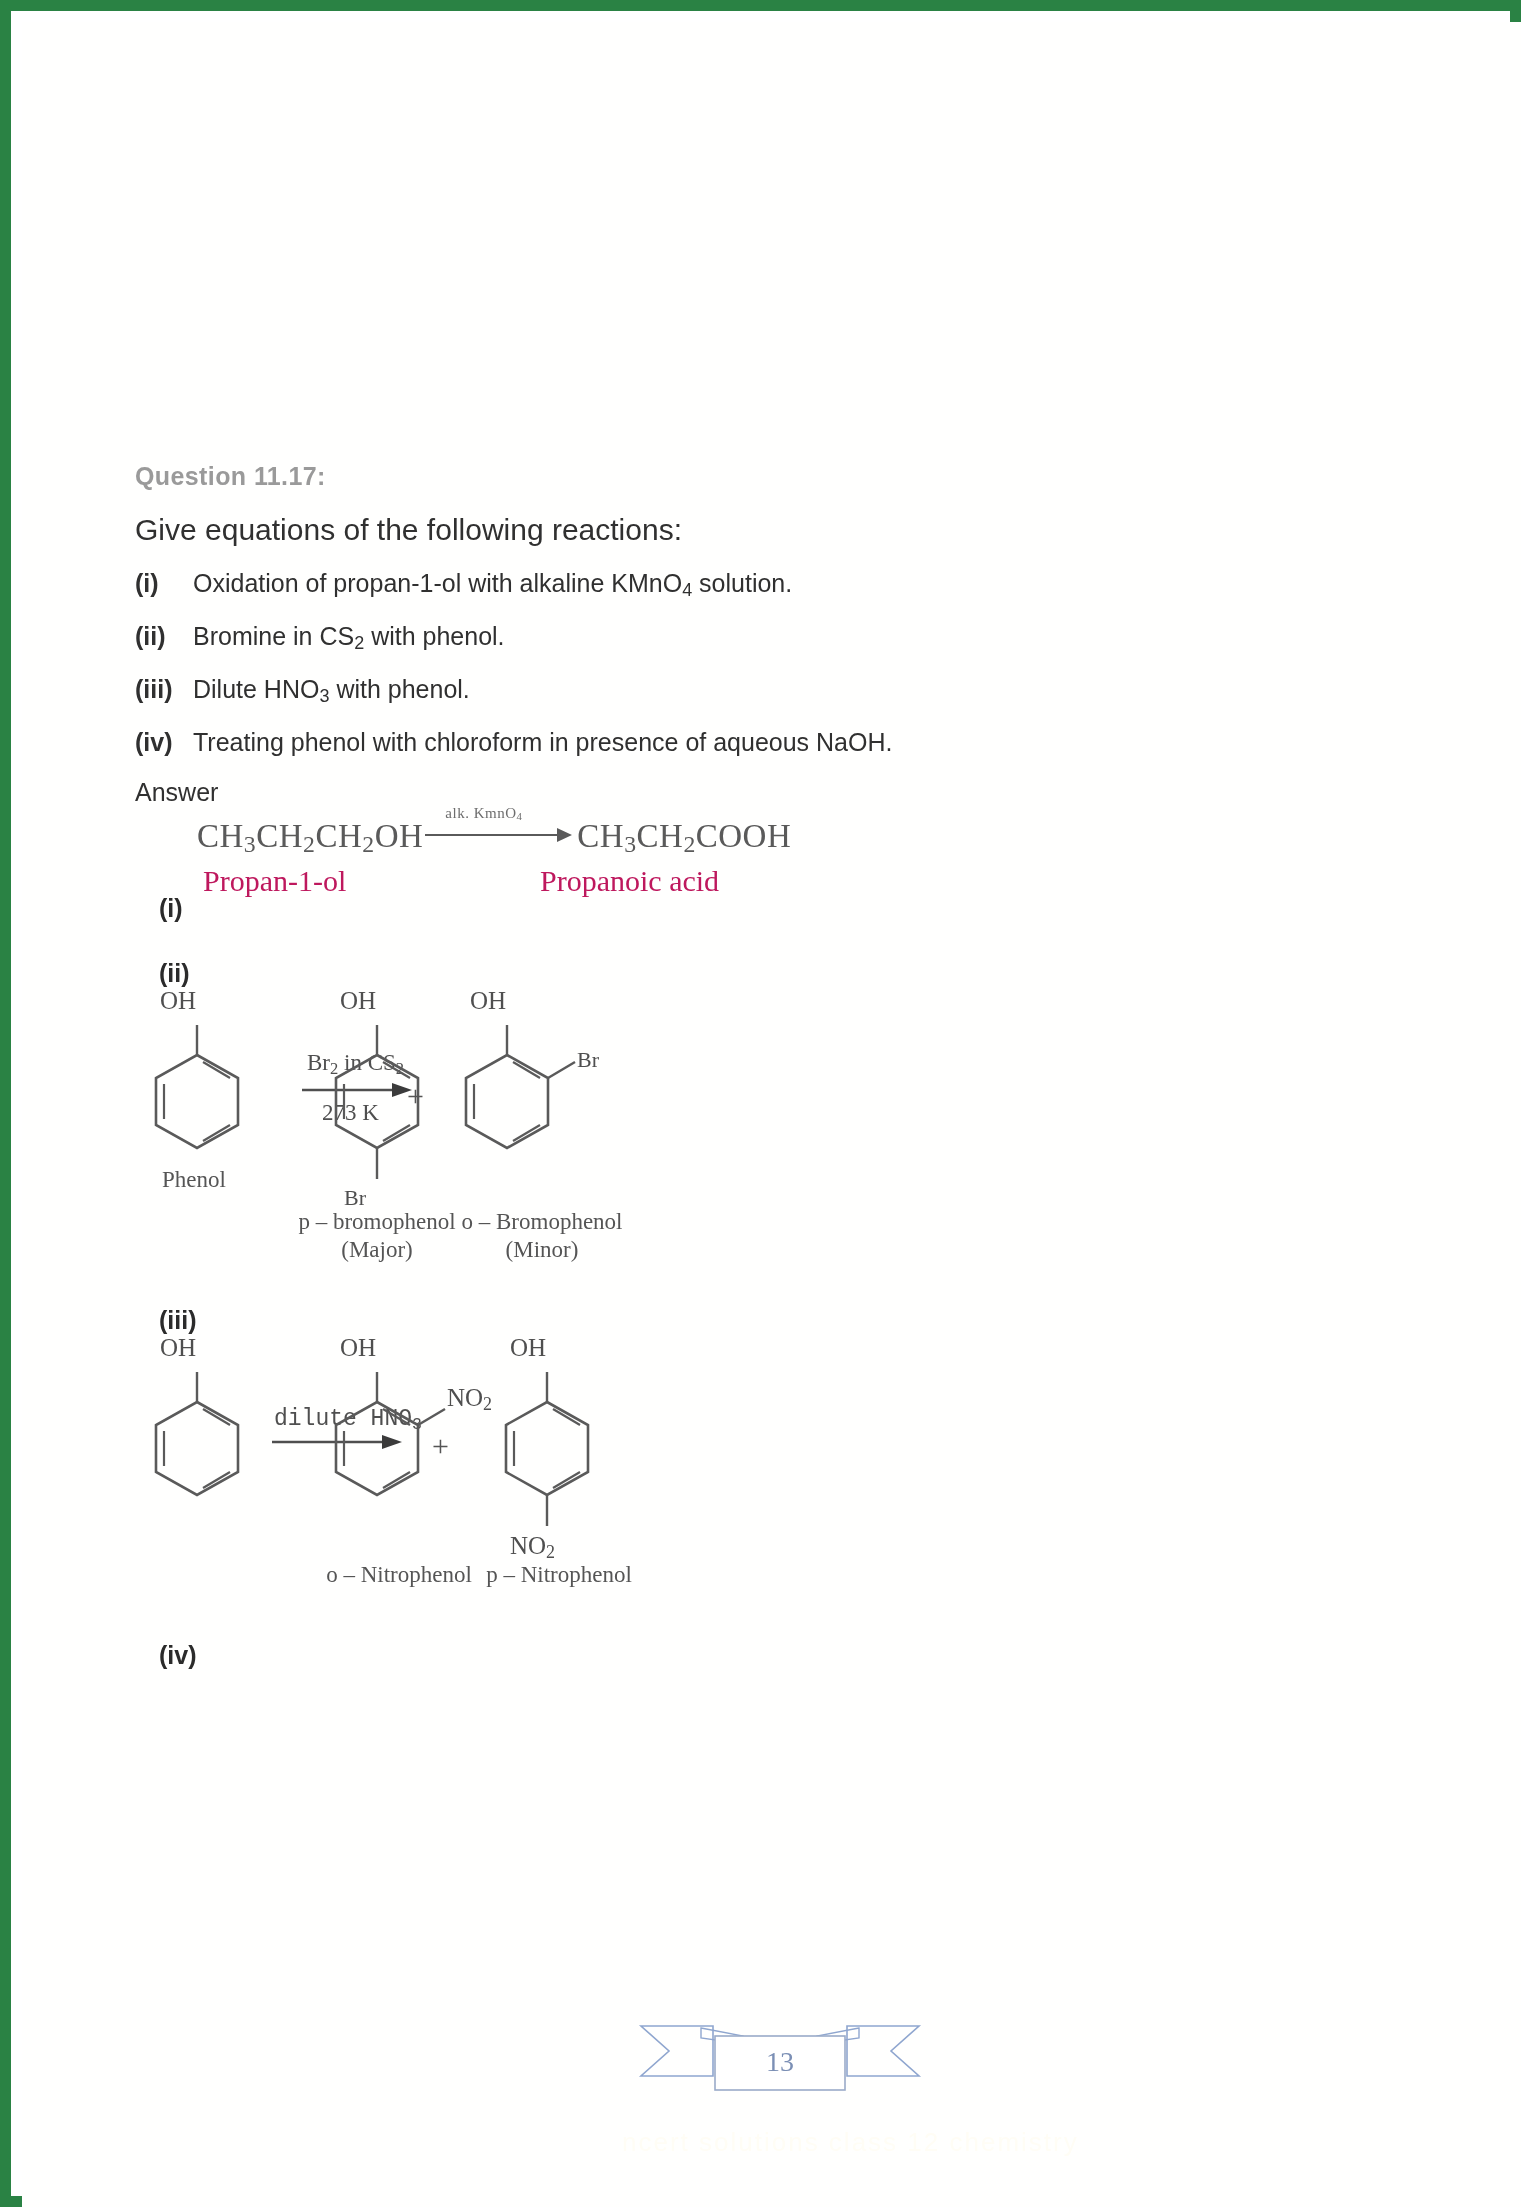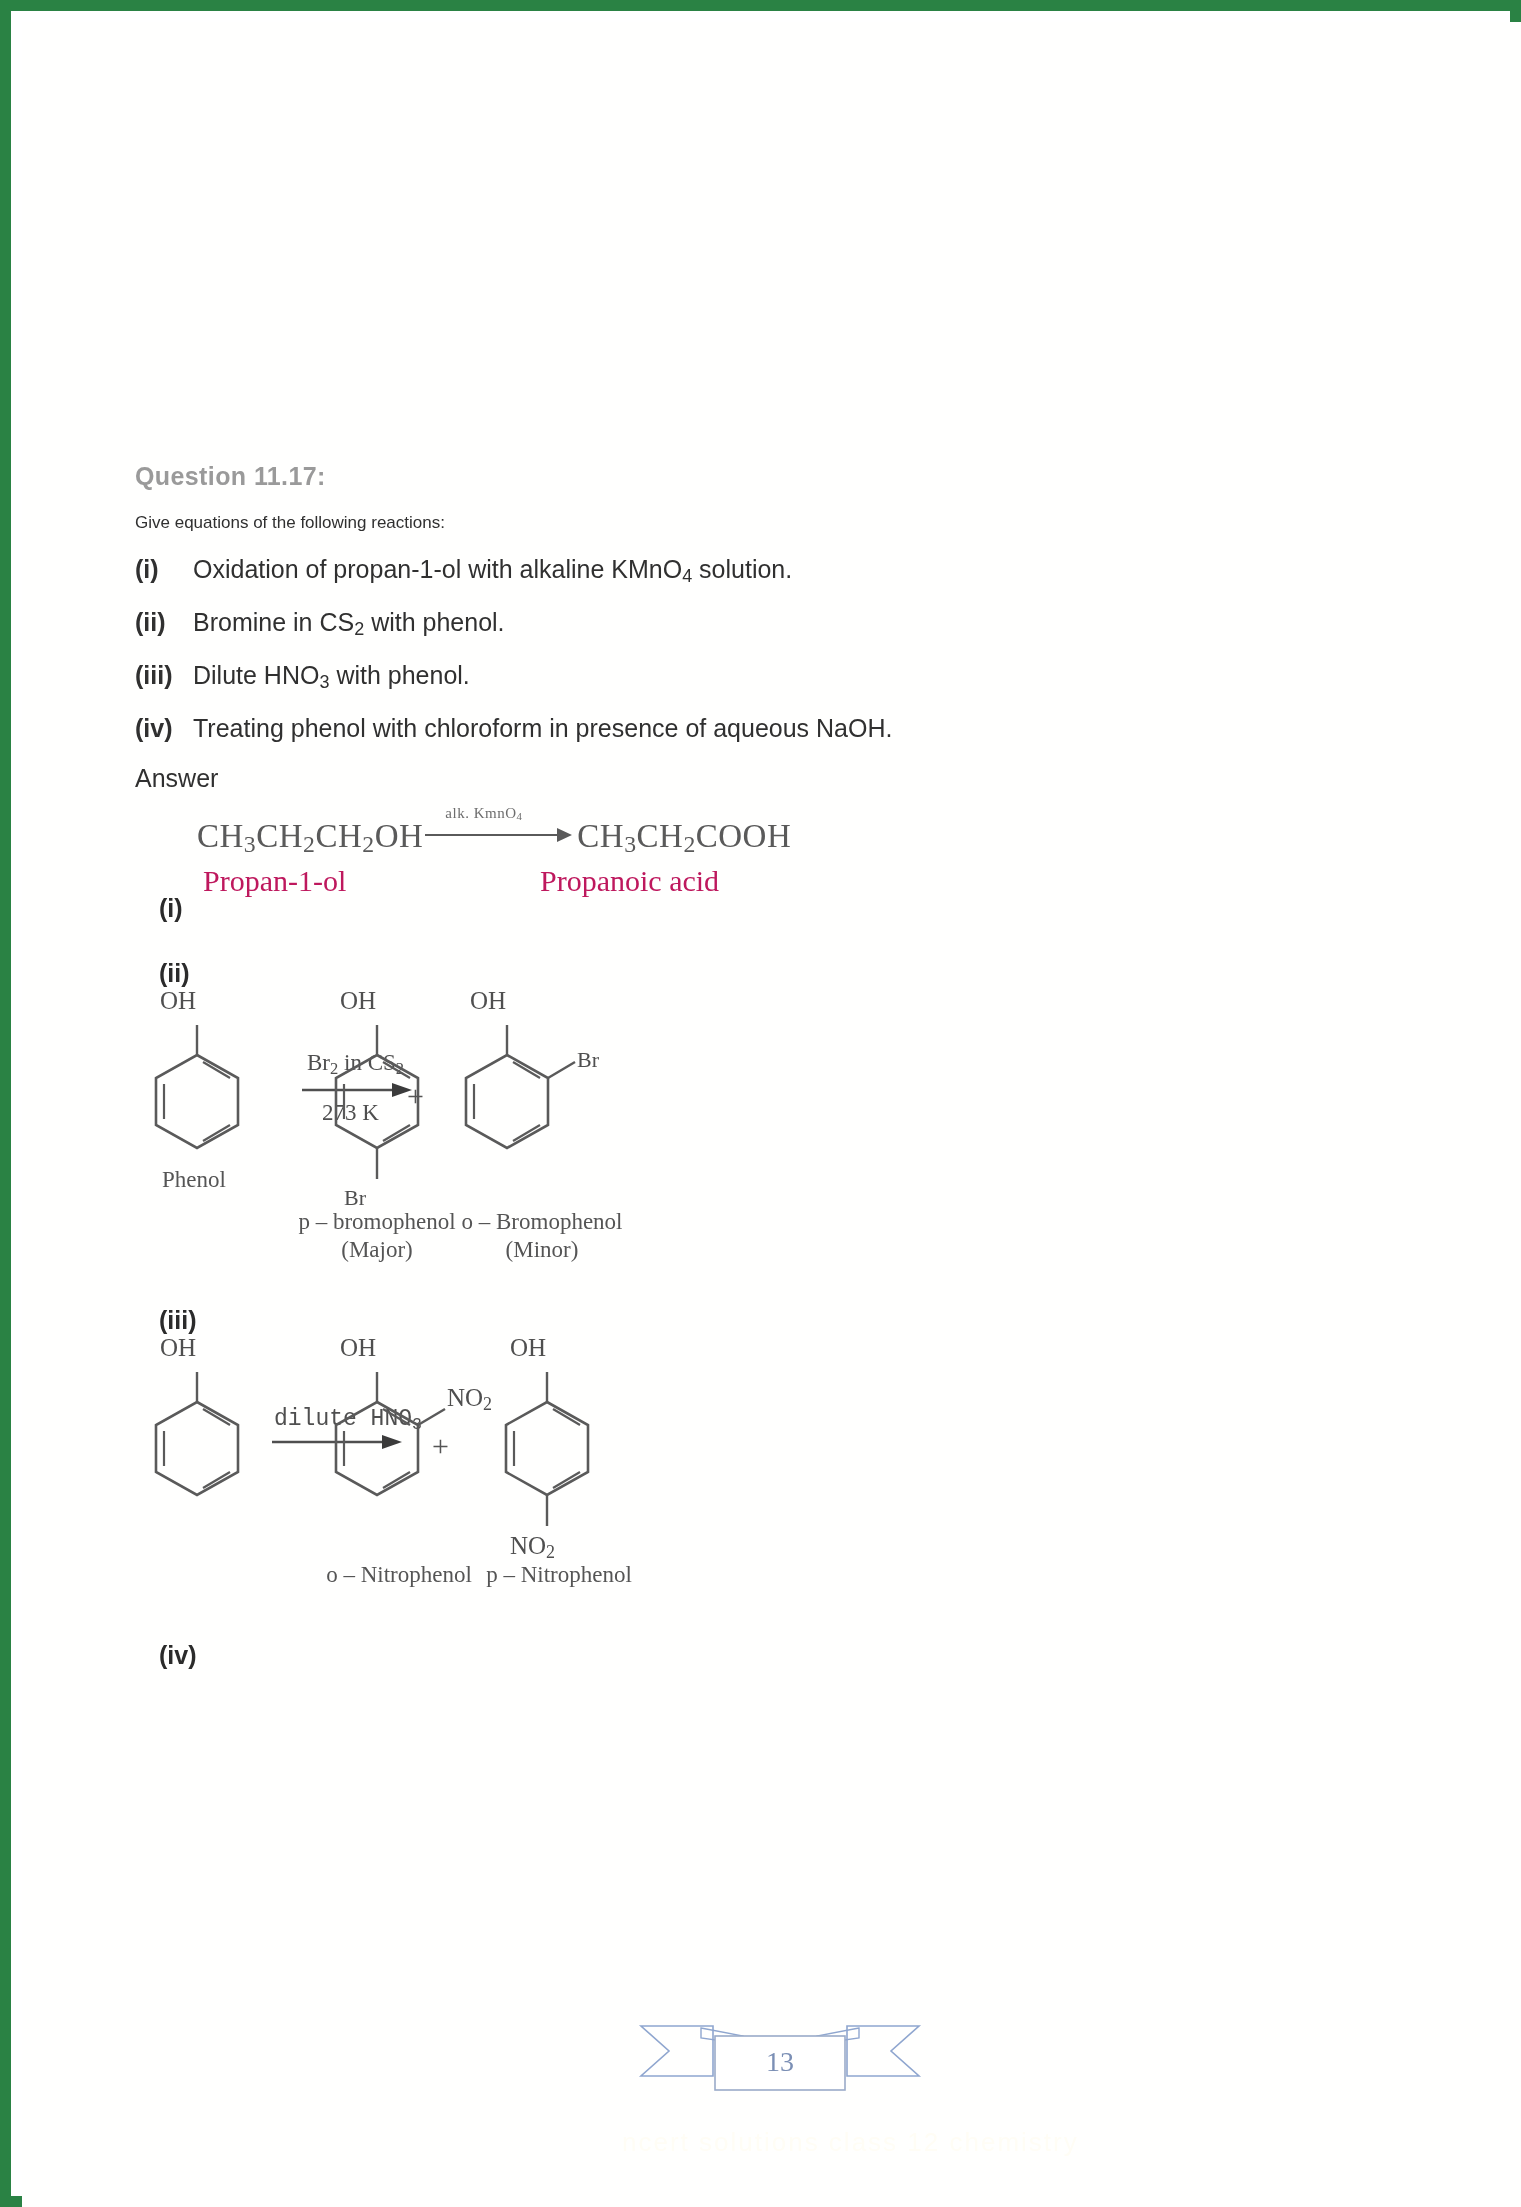--- a/index.html
+++ b/index.html
@@ -42,21 +42,21 @@
   }
 
   .q-heading {
     font-size: 25px;
     font-weight: bold;
     color: #9a9a9a;
     letter-spacing: .4px;
     margin: 0 0 22px 0;
   }
   .q-prompt {
-    font-size: 17px;
+    font-size: 30px;
     color: #303030;
     margin: 0 0 22px 0;
   }
   .q-list { margin: 0; padding: 0; list-style: none; }
   .q-item {
     font-size: 25px;
     color: #303030;
     margin-bottom: 21px;
     display: flex;
     align-items: baseline;

